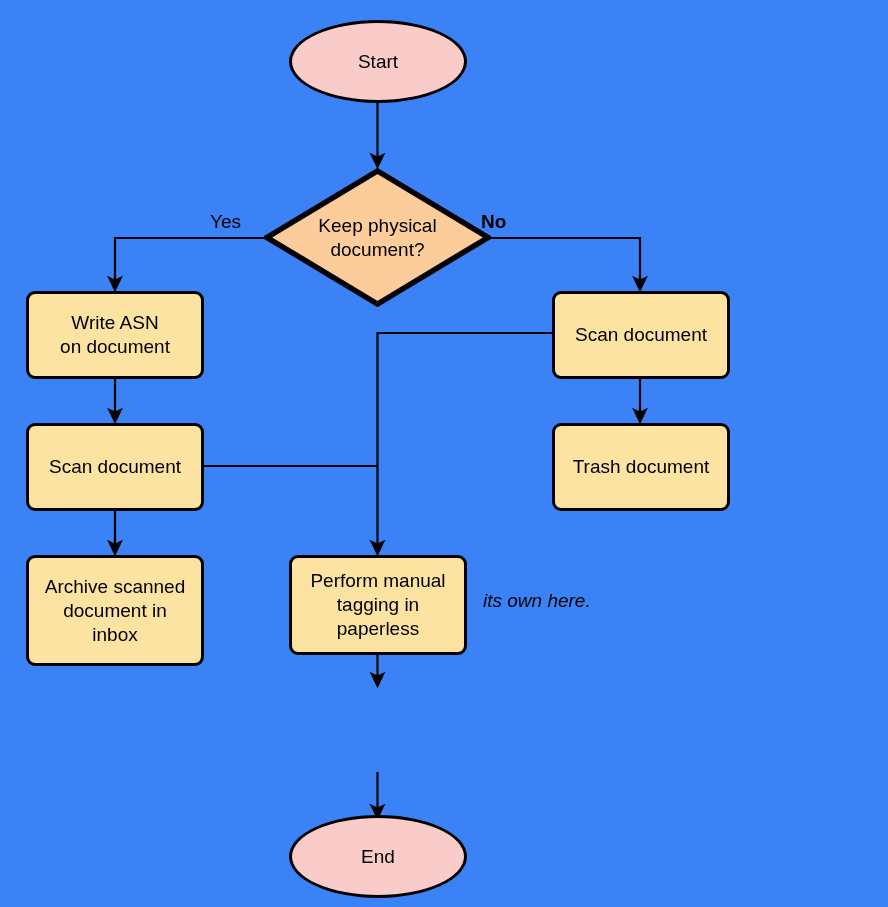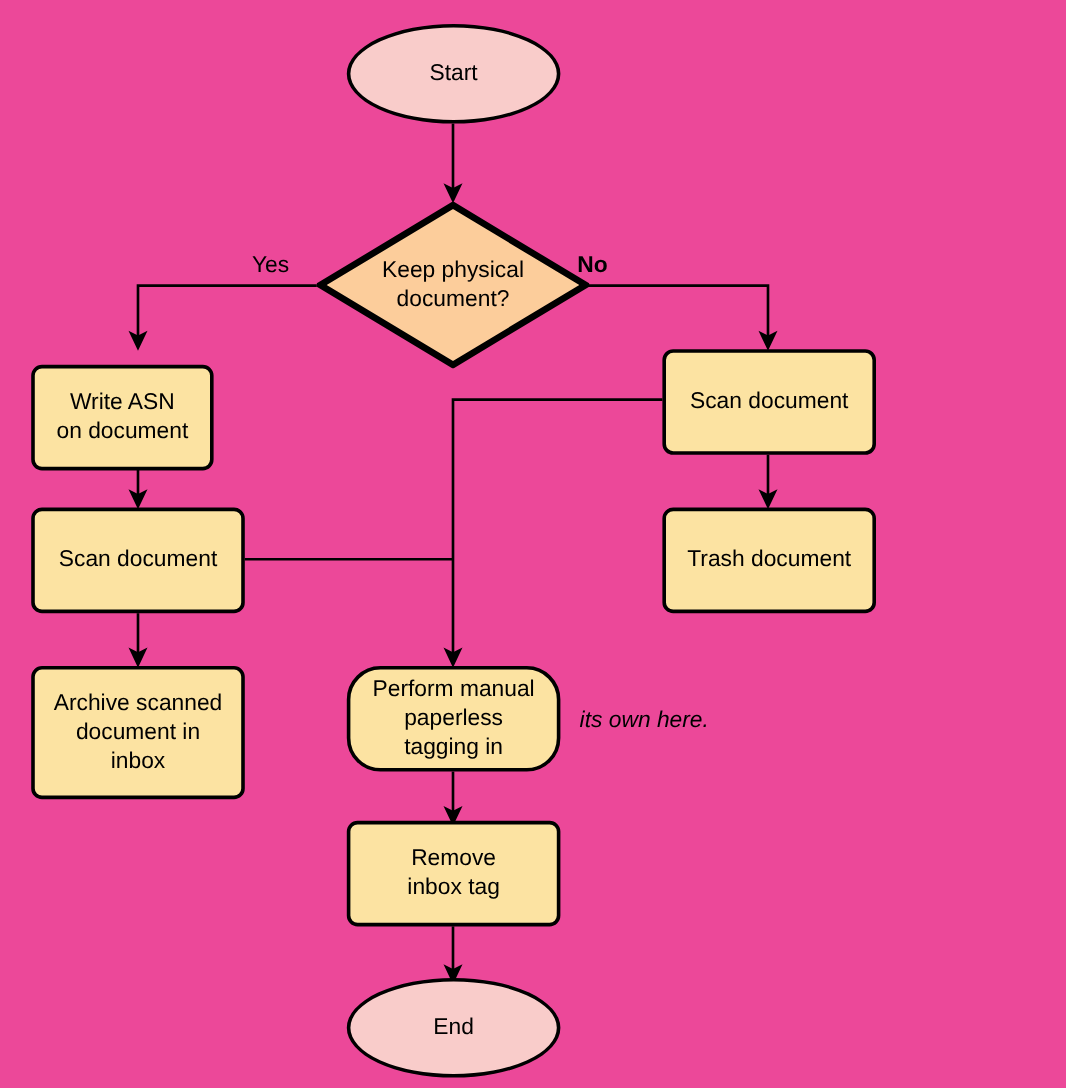--- a/index.html
+++ b/index.html
@@ -11,21 +11,21 @@
   body {
     width: 888px;
     height: 907px;
     font-family: "Liberation Sans", sans-serif;
     overflow: hidden;
   }
   #flowchart {
     position: relative;
     width: 888px;
     height: 907px;
-    background: #ec4899;
+    background: #3b82f6;
   }
   #edges {
     position: absolute;
     left: 0;
     top: 0;
     width: 888px;
     height: 907px;
   }
   .node {
     position: absolute;
@@ -126,21 +126,21 @@
   <div class="node node-decision" style="left:264px; top:168px; width:227px; height:139px;">
     <svg class="diamond-shape" viewBox="0 0 227 139" preserveAspectRatio="none" xmlns="http://www.w3.org/2000/svg">
       <polygon points="113.5,3 224,69.5 113.5,136 3,69.5" fill="#FCCD9B" stroke="#000000" stroke-width="5.5" stroke-linejoin="miter"></polygon>
     </svg>
     <div class="decision-label">
       <div>Keep physical</div>
       <div>document?</div>
     </div>
   </div>
 
-  <div class="node node-process" style="left:26px; top:304px; width:152px; height:88px;">
+  <div class="node node-process" style="left:26px; top:291px; width:178px; height:88px;">
     <div>
       <div>Write ASN</div>
       <div>on document</div>
     </div>
   </div>
 
   <div class="node node-process" style="left:26px; top:423px; width:178px; height:88px;">
     <span>Scan document</span>
   </div>
 
@@ -153,34 +153,28 @@
   </div>
 
   <div class="node node-process" style="left:552px; top:291px; width:178px; height:88px;">
     <span>Scan document</span>
   </div>
 
   <div class="node node-process" style="left:552px; top:423px; width:178px; height:88px;">
     <span>Trash document</span>
   </div>
 
-  <div class="node node-process" style="left:289px; top:555px; width:178px; height:88px;border-radius:28px;">
+  <div class="node node-process" style="left:289px; top:555px; width:178px; height:100px;">
     <div>
       <div>Perform manual</div>
+      <div>tagging in</div>
       <div>paperless</div>
-      <div>tagging in</div>
     </div>
   </div>
 
-  <div class="node node-process" style="left:289px; top:684px; width:178px; height:88px;">
-    <div>
-      <div>Remove</div>
-      <div>inbox tag</div>
-    </div>
-  </div>
 
   <div class="node node-terminator" style="left:289px; top:815px; width:178px; height:83px;">
     <span>End</span>
   </div>
 
   <div class="edge-label" style="left:210px; top:211px;">Yes</div>
 
   <div class="edge-label" style="left:481px; top:211px;font-weight:bold;">No</div>
 
   <div class="annotation" style="left:483px; top:588px; width:400px;">

